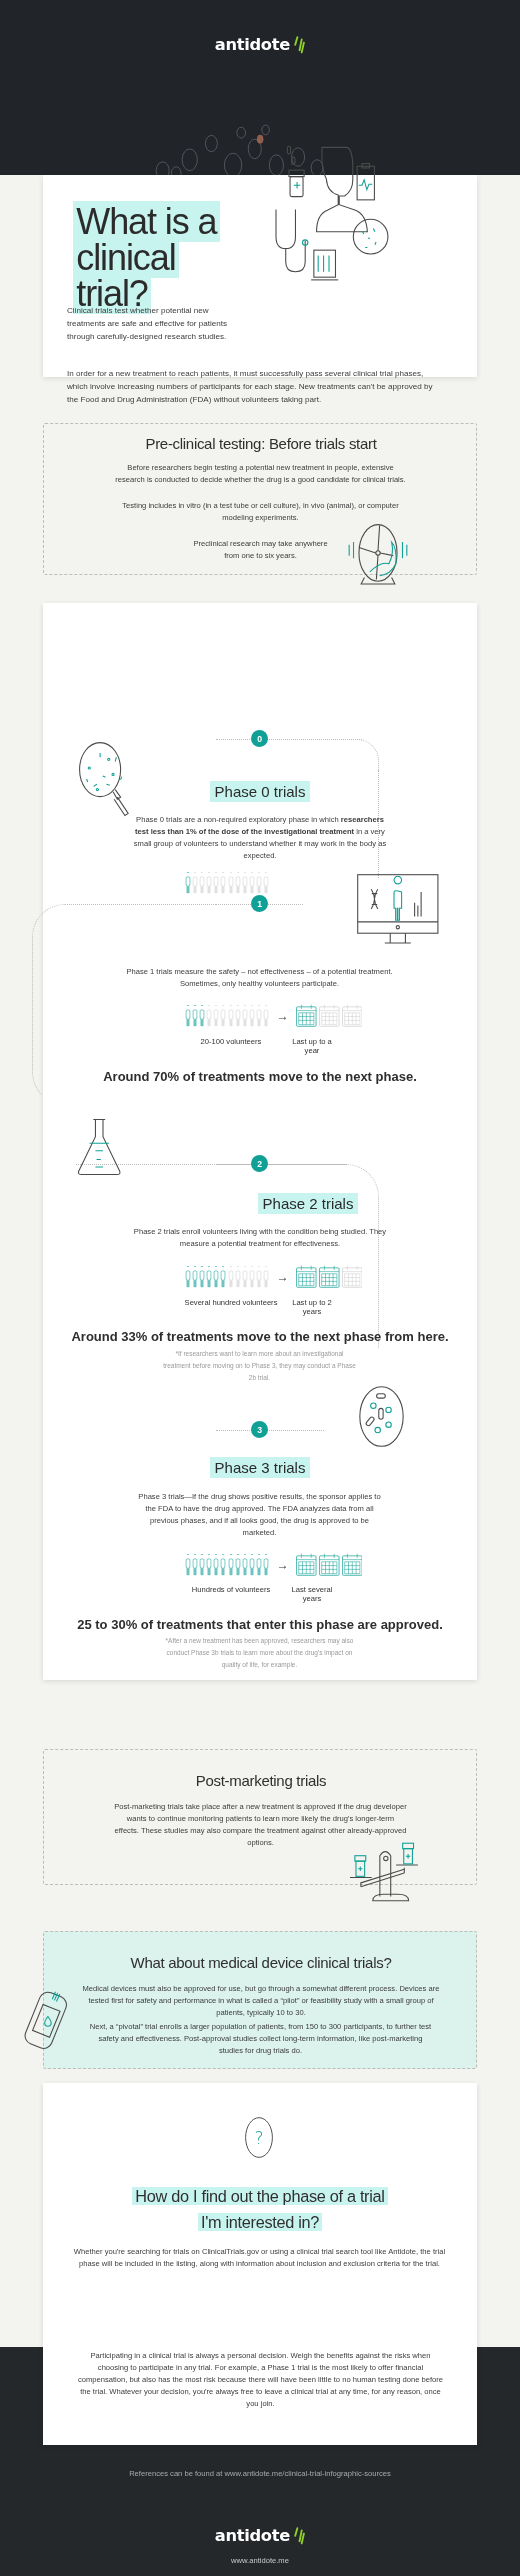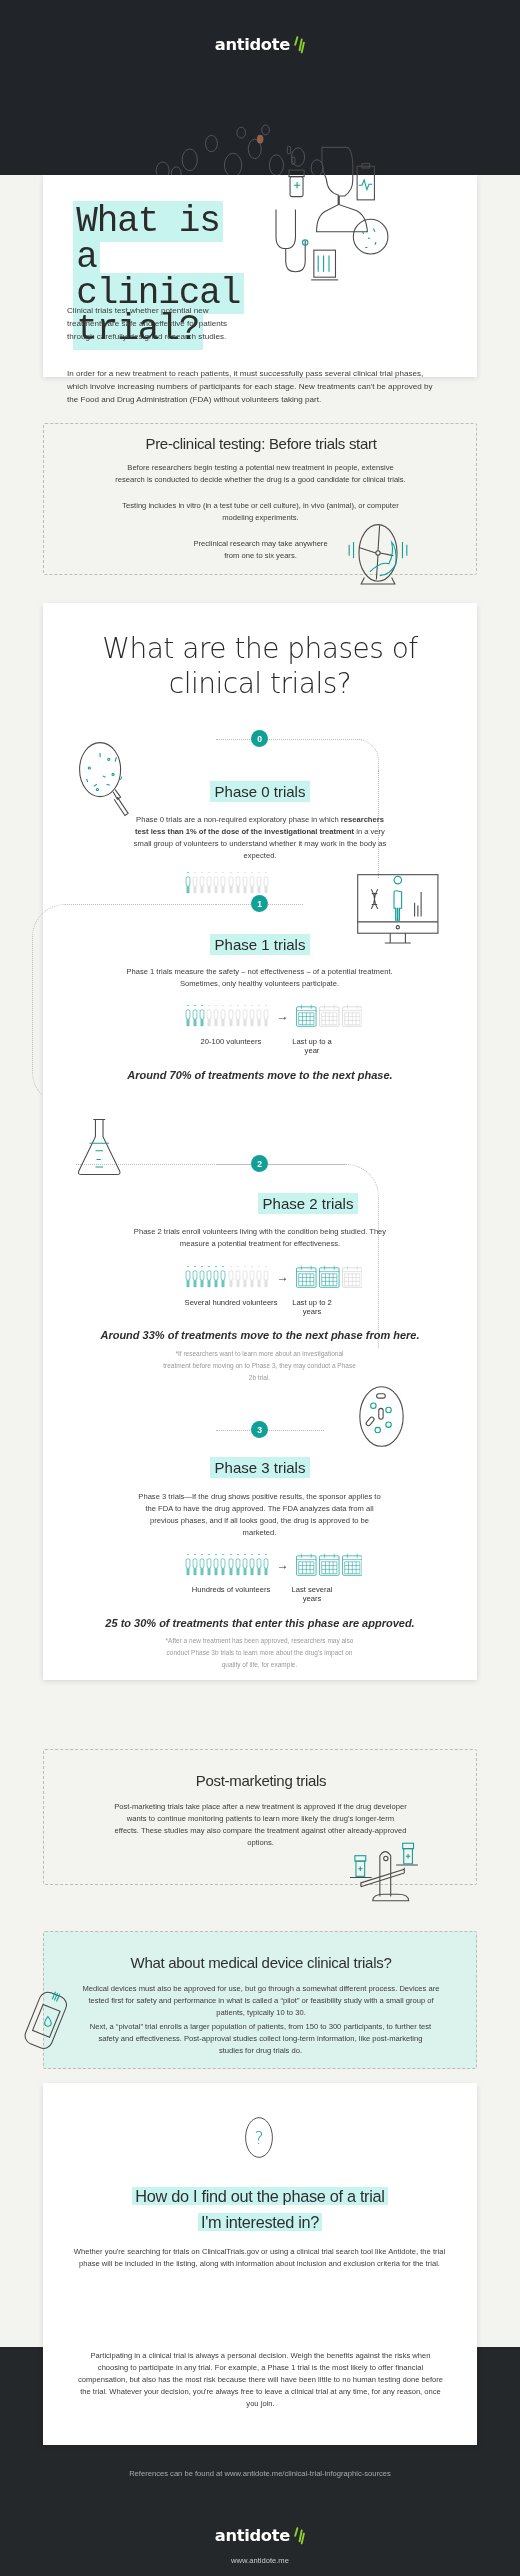--- a/index.html
+++ b/index.html
@@ -14,35 +14,35 @@
   }
   .abs { position: absolute; }
   .dark-top { left: 0; top: 0; width: 520px; height: 175px; background: #212428; overflow: hidden; }
   .bubbles { left: 130px; top: 111px; width: 217px; height: 65px; }
   .dark-bottom { left: 0; top: 2347px; width: 520px; height: 229px; background: #25282b; }
   .logo { display: flex; align-items: flex-end; justify-content: center; gap: 3.3px; width: 520px; left: 0; }
   .logo-text { color: #fff; font-size: 16.3px; font-weight: 700; letter-spacing: -0.3px; font-family: "DejaVu Sans", sans-serif; }
   .card { background: #fff; box-shadow: 0 2.2px 5.4px rgba(0,0,0,0.12); }
   .dashed { border: 0.5px dashed #bdbdb8; border-radius: 2.2px; }
   .hl { background: #c8f4ef; display: inline; padding: 0 3.3px; box-decoration-break: clone; -webkit-box-decoration-break: clone; }
-  h1.hero-title { font-weight: 300; font-size: 36px; line-height: 36px; color: #2b2b2b; font-family: Liberation Mono, monospace; letter-spacing: -1.1px; }
+  h1.hero-title { font-weight: 300; font-size: 36px; line-height: 36px; color: #2b2b2b; font-family: Liberation Sans, sans-serif; letter-spacing: -1.1px; }
   .p { font-size: 7.6px; line-height: 12px; color: #3c3c3c; }
   .center { text-align: center; }
   .h2 { font-size: 15px; color: #2f2f2f; font-weight: 400; letter-spacing: -0.3px; }
   .h-big { font-size: 28px; color: #2a2a2a; font-weight: 300; line-height: 35px; letter-spacing: -0.5px; font-family: "DejaVu Sans", sans-serif; }
   .phase-title { font-size: 15px; color: #2b2b2b; padding: 2.2px 4.3px; background: #c8f4ef; display: inline-block; }
   .badge { width: 17.3px; height: 17.3px; border-radius: 50%; background: #10a096; color: #fff; font-weight: 700; font-size: 8.7px; display: flex; align-items: center; justify-content: center; }
   .dotline { border-top: 1.1px dotted #bbb; height: 0; }
   .dotv { border-left: 1.1px dotted #bbb; width: 0; }
   .people { display: flex; gap: 1.1px; }
   .person { width: 6px; height: 22px; }
   .arrow { font-size: 12px; color: #333; margin: 0 7.6px; }
   .cals { display: flex; gap: 2.2px; }
   .stat-label { font-size: 7.6px; color: #333; }
-  .bold-line { font-size: 11px; font-weight: 700; color: #2e2e2e; font-style: italic; }
+  .bold-line { font-size: 13px; font-weight: 700; color: #2e2e2e; }
   .note { font-size: 6.5px; color: #9a9a9a; line-height: 12px; }
   .footer-ref { color: #a7a9a9; font-size: 7.6px; }
   .footer-url { color: #c8c8c8; font-size: 7.6px; }
 </style>
 </head>
 <body>
 
 <div class="abs dark-top">
   <svg class="abs bubbles" viewBox="0 0 400 120">
     <g fill="none" stroke="#6b6f78" stroke-width="1.5" opacity="0.8">
@@ -113,23 +113,20 @@
       <path d="M30 100 l-6 12 h62 l-6 -12"></path>
     </g>
     <g fill="none" stroke="#10a096" stroke-width="2">
       <path d="M10 35 v30 M2 40 v20 M100 35 v30 M108 40 v20"></path>
       <path d="M40 90 q20 -20 35 -15 q10 -20 5 -40 q10 10 8 40 q-10 20 -30 22"></path>
     </g>
   </svg>
 </div>
 
 <div class="abs card" style="left:43px; top:603px; width:434px; height:1077px;">
-  <div class="abs h-big center" style="left:0; top:28px; width:434px;">
-    <span>What are the phases of</span><br><span>clinical trials?</span>
-  </div>
 
   <div class="abs dotline" style="left:173px; top:136px; width:146px;"></div>
   <div class="abs" style="left:314px; top:136px; width:22px; height:33px; border-top:1.1px dotted #bbb; border-right:1.1px dotted #bbb; border-top-right-radius:22px;"></div>
   <div class="abs dotv" style="left:335px; top:167px; height:108px;"></div>
 
   <div class="abs" style="left:-11px; top:301px; width:184px; height:201px; border-top:1.1px dotted #bbb; border-left:1.1px dotted #bbb; border-bottom:1.1px dotted #bbb; border-radius:33px 0 0 33px; border-bottom-color:transparent;"></div>
   <div class="abs dotline" style="left:173px; top:301px; width:87px;"></div>
 
   <div class="abs dotline" style="left:33px; top:561px; width:141px;"></div>
   <div class="abs" style="left:173px; top:561px; width:163px; height:184px; border-top:1.1px dotted #bbb; border-right:1.1px dotted #bbb; border-top-right-radius:33px;"></div>
@@ -202,23 +199,20 @@
         <line x1="5" y1="90" x2="153" y2="90"></line>
         <circle cx="79" cy="100" r="3"></circle>
       <path d="M65 111 v18 M93 111 v18 M55 129 h48"></path>
       <path d="M30 30 q12 18 0 36 M42 30 q-12 18 0 36 M31 38 h10 M31 58 h10"></path>
       <path d="M110 55 v25 M116 60 v20 M122 35 v45"></path>
     </g>
     <path d="M79 20 a7 7 0 1 1 0.1 0 M72 35 q0 -5 14 0 v30 h-4 v22 h-3 v-22 h-1 v22 h-3 v-22 h-3 z" fill="none" stroke="#10a096" stroke-width="2"></path>
   </svg>
 
   <div class="abs badge" style="left:208px; top:292px;">1</div>
-  <div class="abs center" style="left:0; top:331px; width:434px;">
-    <span class="phase-title">Phase 1 trials</span>
-  </div>
   <p class="abs p center" style="left:81px; top:363px; width:271px;">Phase 1 trials measure the safety – not effectiveness – of a potential treatment. Sometimes, only healthy volunteers participate.</p>
   <div class="abs" style="left:142px; top:401px; display:flex; align-items:center;">
     <div class="people">
         <svg class="person" viewBox="0 0 11 40">
           <path d="M5.5 1 a3 3 0 1 1 0.01 0 M2 10 q3.5 -3 7 0 v14 h-1.5 v14 h-1.5 v-12 h-1 v12 h-1.5 v-14 h-1.5 z" fill="none" stroke="#10a096" stroke-width="1"></path>
         </svg>
         <svg class="person" viewBox="0 0 11 40">
           <path d="M5.5 1 a3 3 0 1 1 0.01 0 M2 10 q3.5 -3 7 0 v14 h-1.5 v14 h-1.5 v-12 h-1 v12 h-1.5 v-14 h-1.5 z" fill="none" stroke="#10a096" stroke-width="1"></path>
         </svg>
         <svg class="person" viewBox="0 0 11 40">

